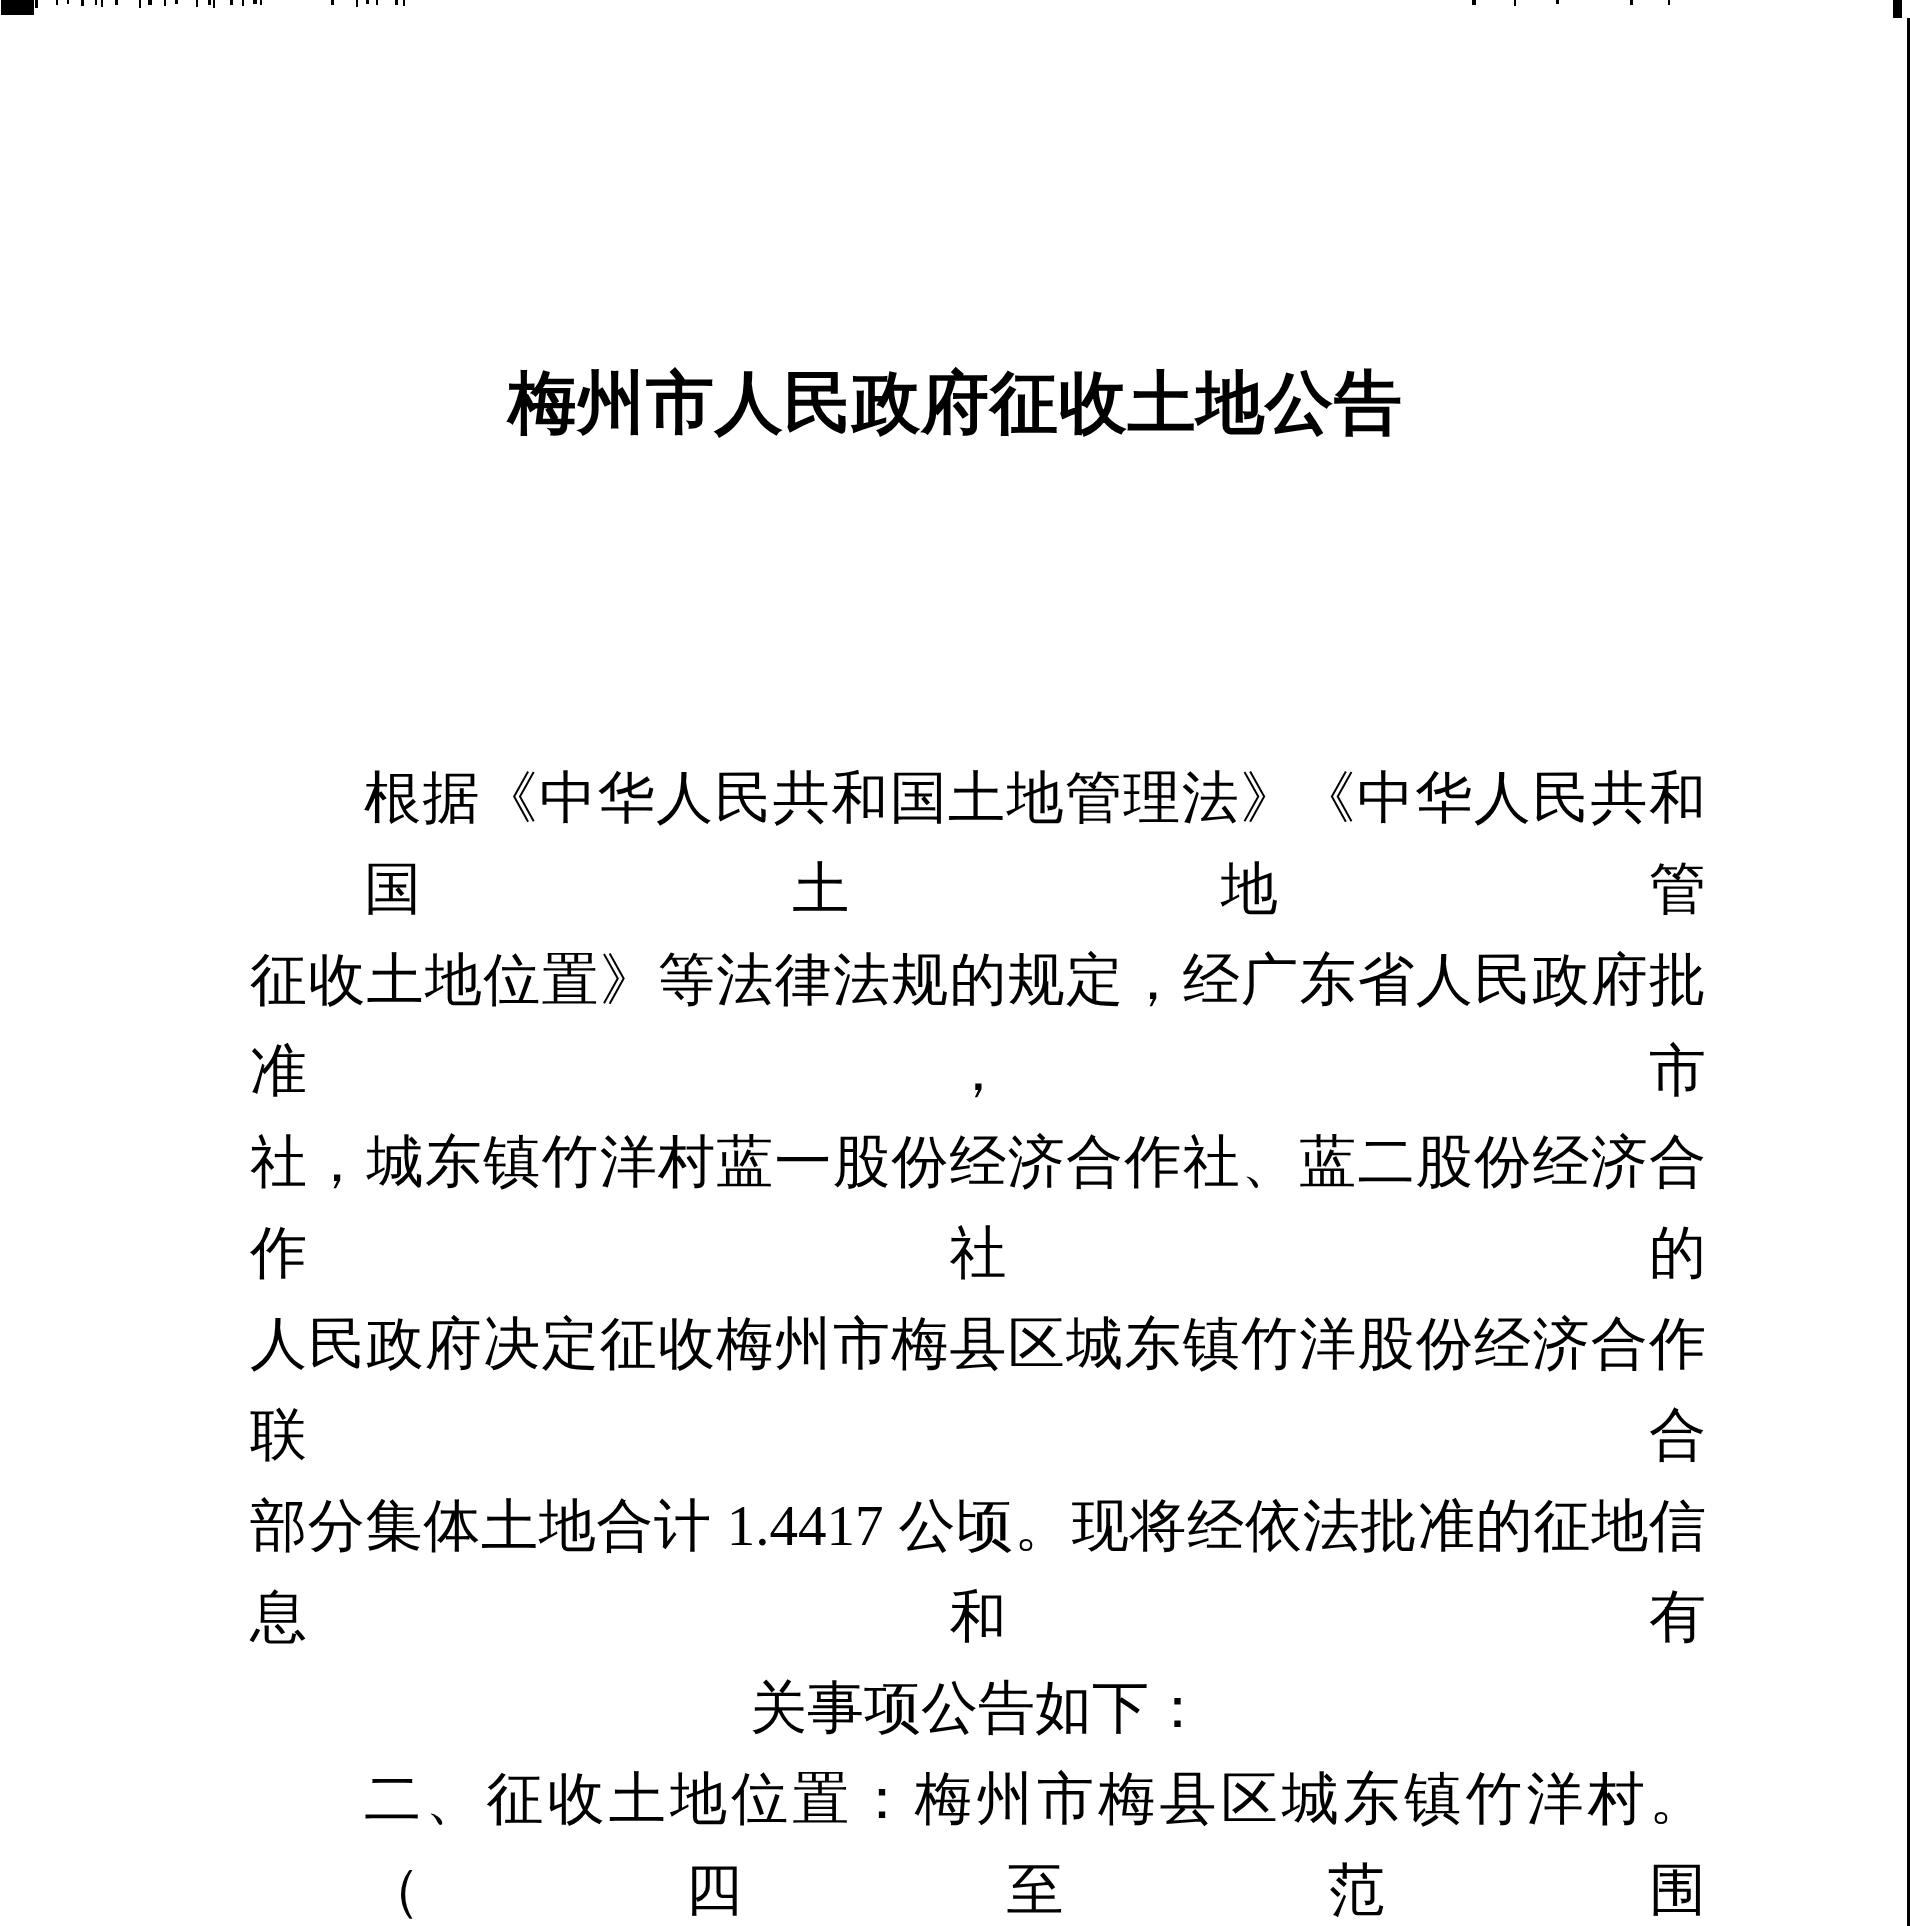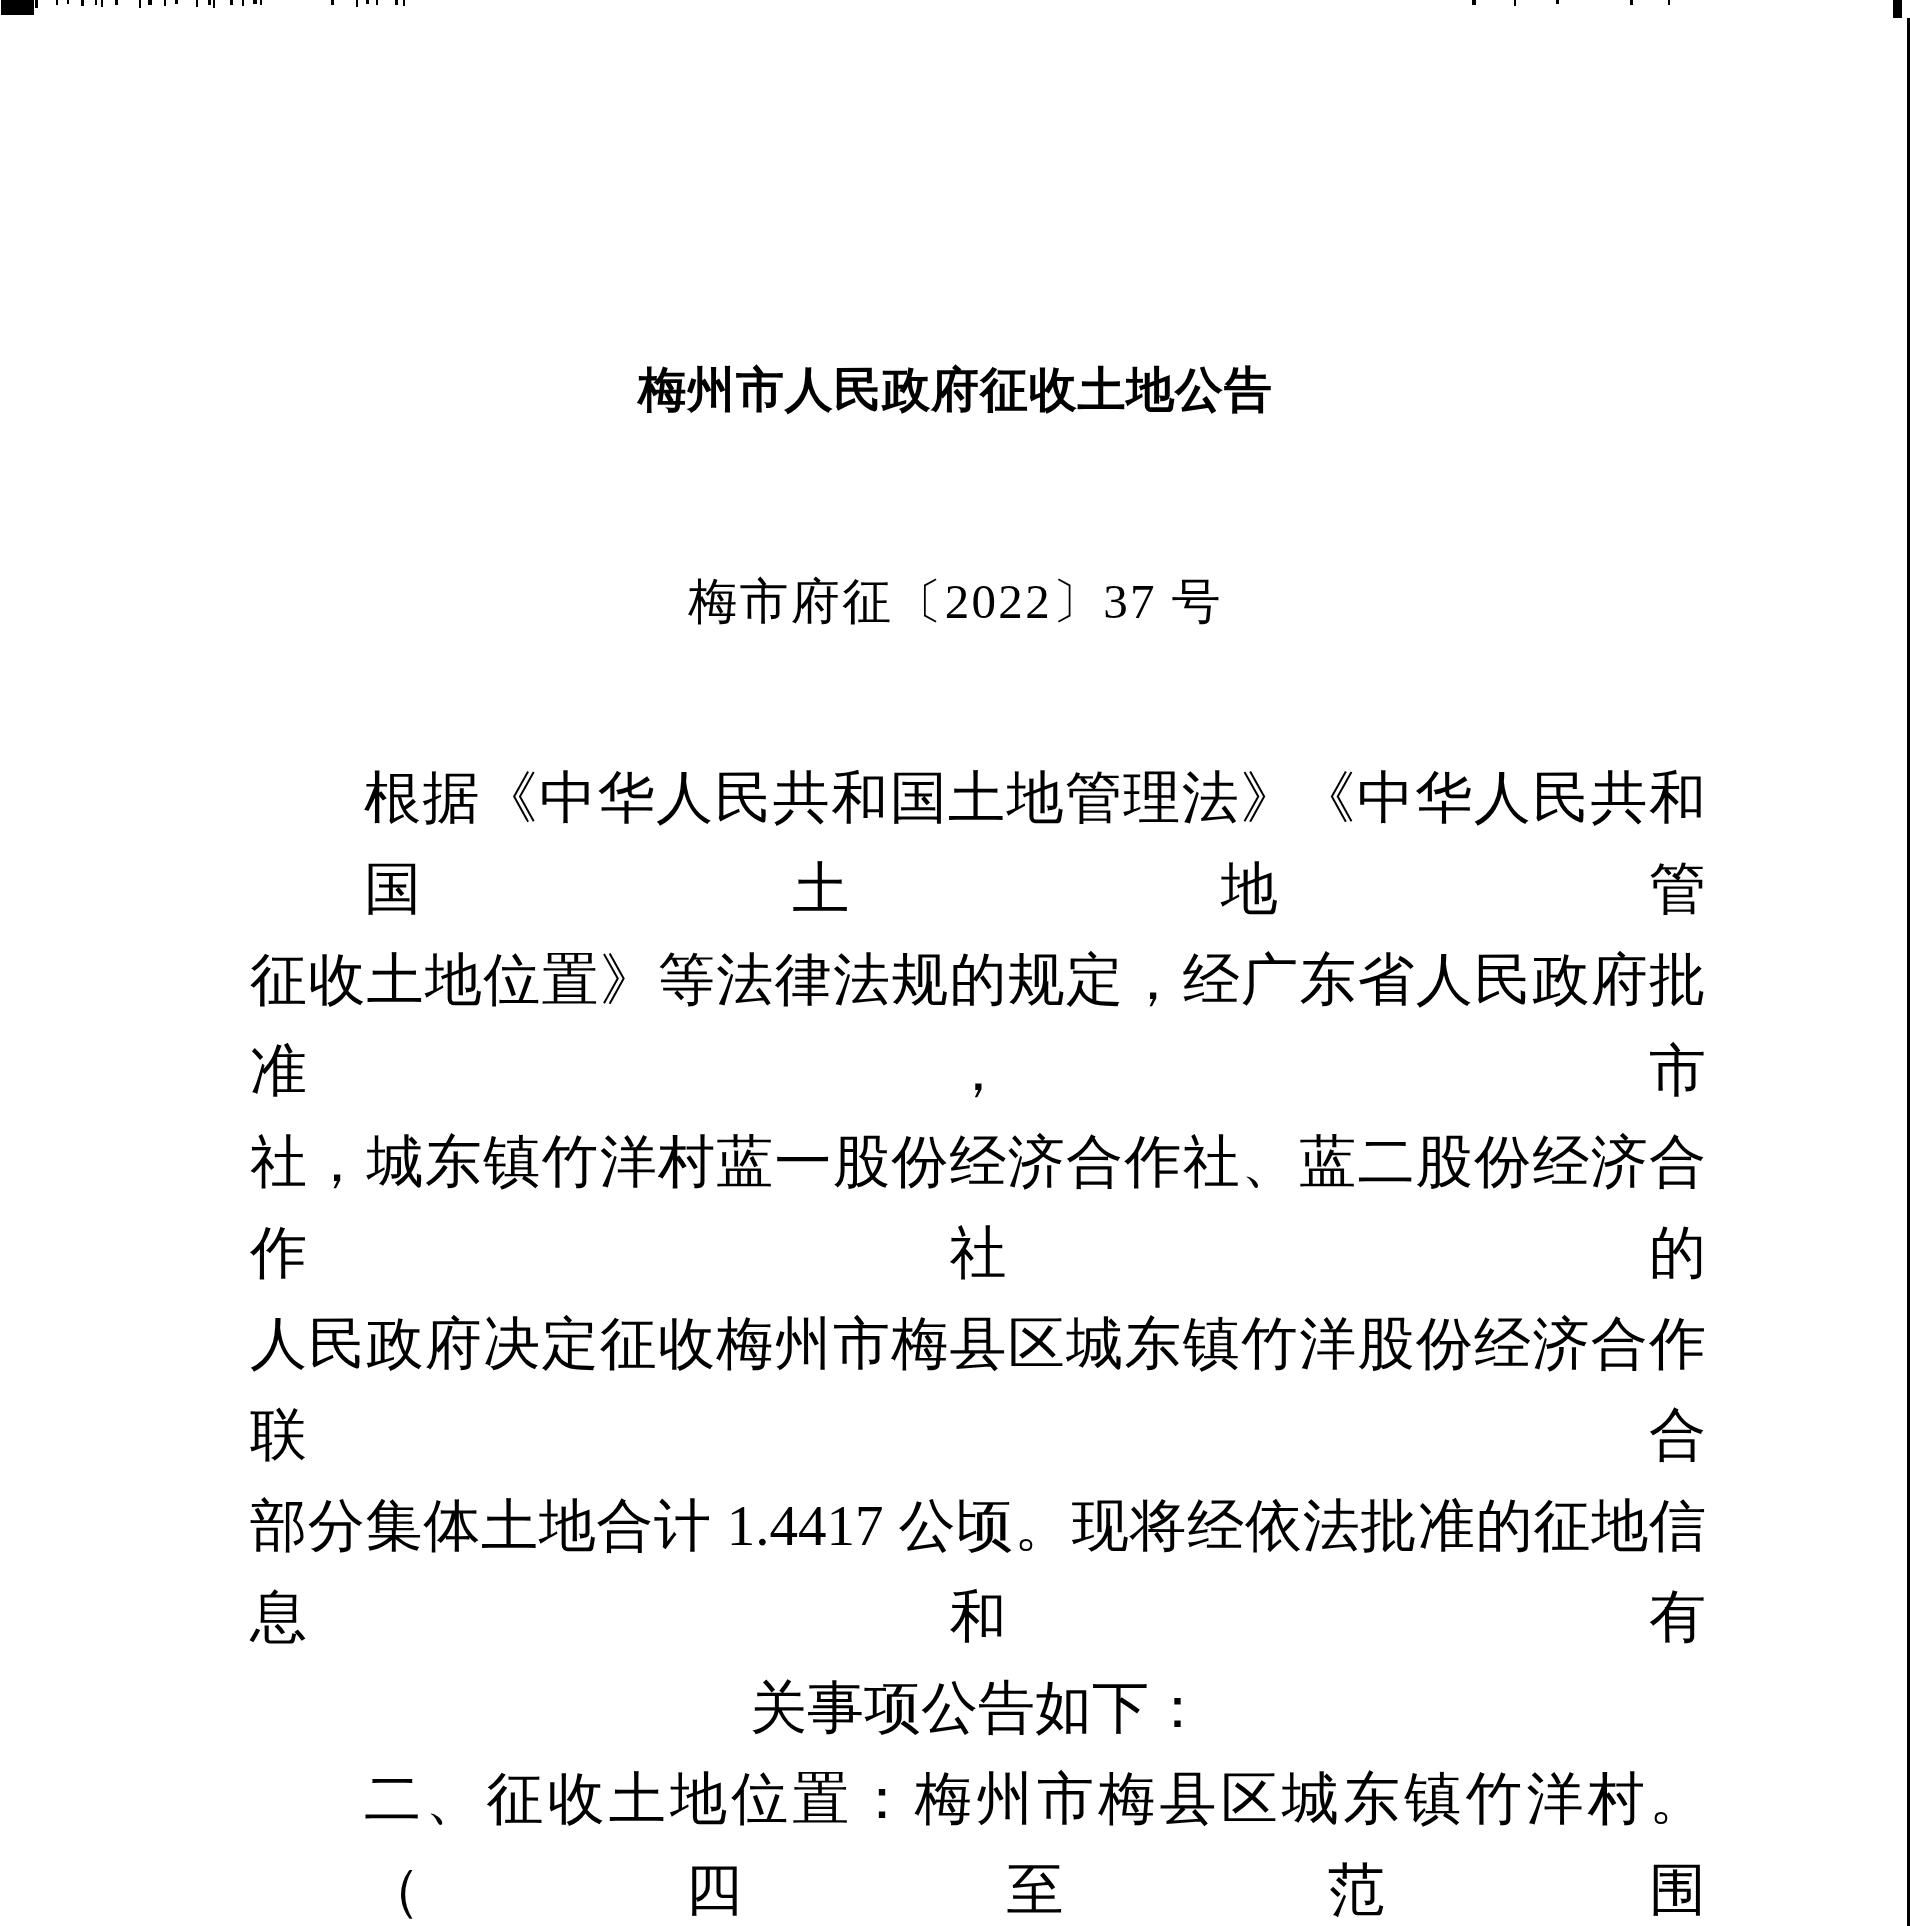--- a/index.html
+++ b/index.html
@@ -20,21 +20,21 @@
     left: 0; top: 0;
     width: 1911px; height: 2702px;
     background: #ffffff;
   }
   .doc-title {
     position: absolute;
     left: 0;
     top: 358px;
     width: 100%;
     text-align: center;
-    font-size: 48px;
+    font-size: 68px;
     font-weight: bold;
     letter-spacing: 0.8px;
     white-space: nowrap;
   }
   .doc-number {
     position: absolute;
     left: 0;
     top: 569px;
     width: 100%;
     text-align: center;
@@ -69,21 +69,20 @@
     background: #000000;
   }
 </style>
 </head>
 <body>
 
 <div class="page">
 
   <div class="doc-title">梅州市人民政府征收土地公告</div>
 
-  <div class="doc-number">梅市府征〔2022〕37 号</div>
 
   <div class="doc-body">
       <div class="body-line indent justify">根据《中华人民共和国土地管理法》《中华人民共和国土地管</div>
       <div class="body-line justify">征收土地位置》等法律法规的规定，经广东省人民政府批准，市</div>
       <div class="body-line justify">社，城东镇竹洋村蓝一股份经济合作社、蓝二股份经济合作社的</div>
       <div class="body-line justify">人民政府决定征收梅州市梅县区城东镇竹洋股份经济合作联合</div>
       <div class="body-line justify">部分集体土地合计 1.4417 公顷。现将经依法批准的征地信息和有</div>
       <div class="body-line">关事项公告如下：</div>
       <div class="body-line indent justify">二、征收土地位置：梅州市梅县区城东镇竹洋村。（四至范围</div>
     </div>

